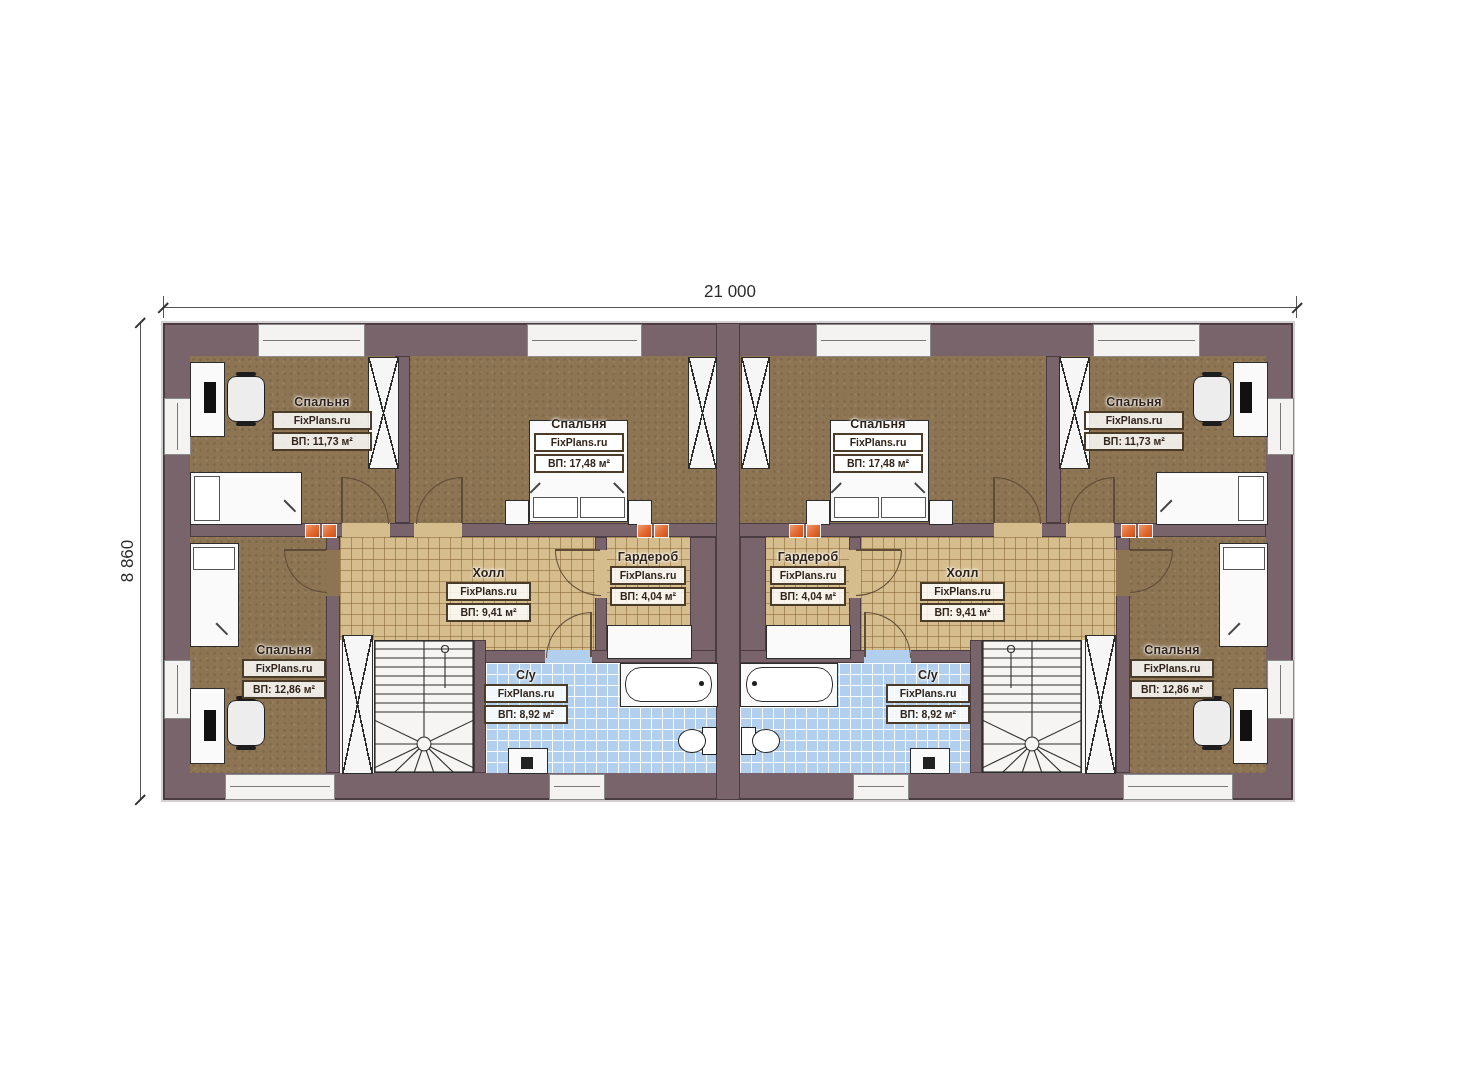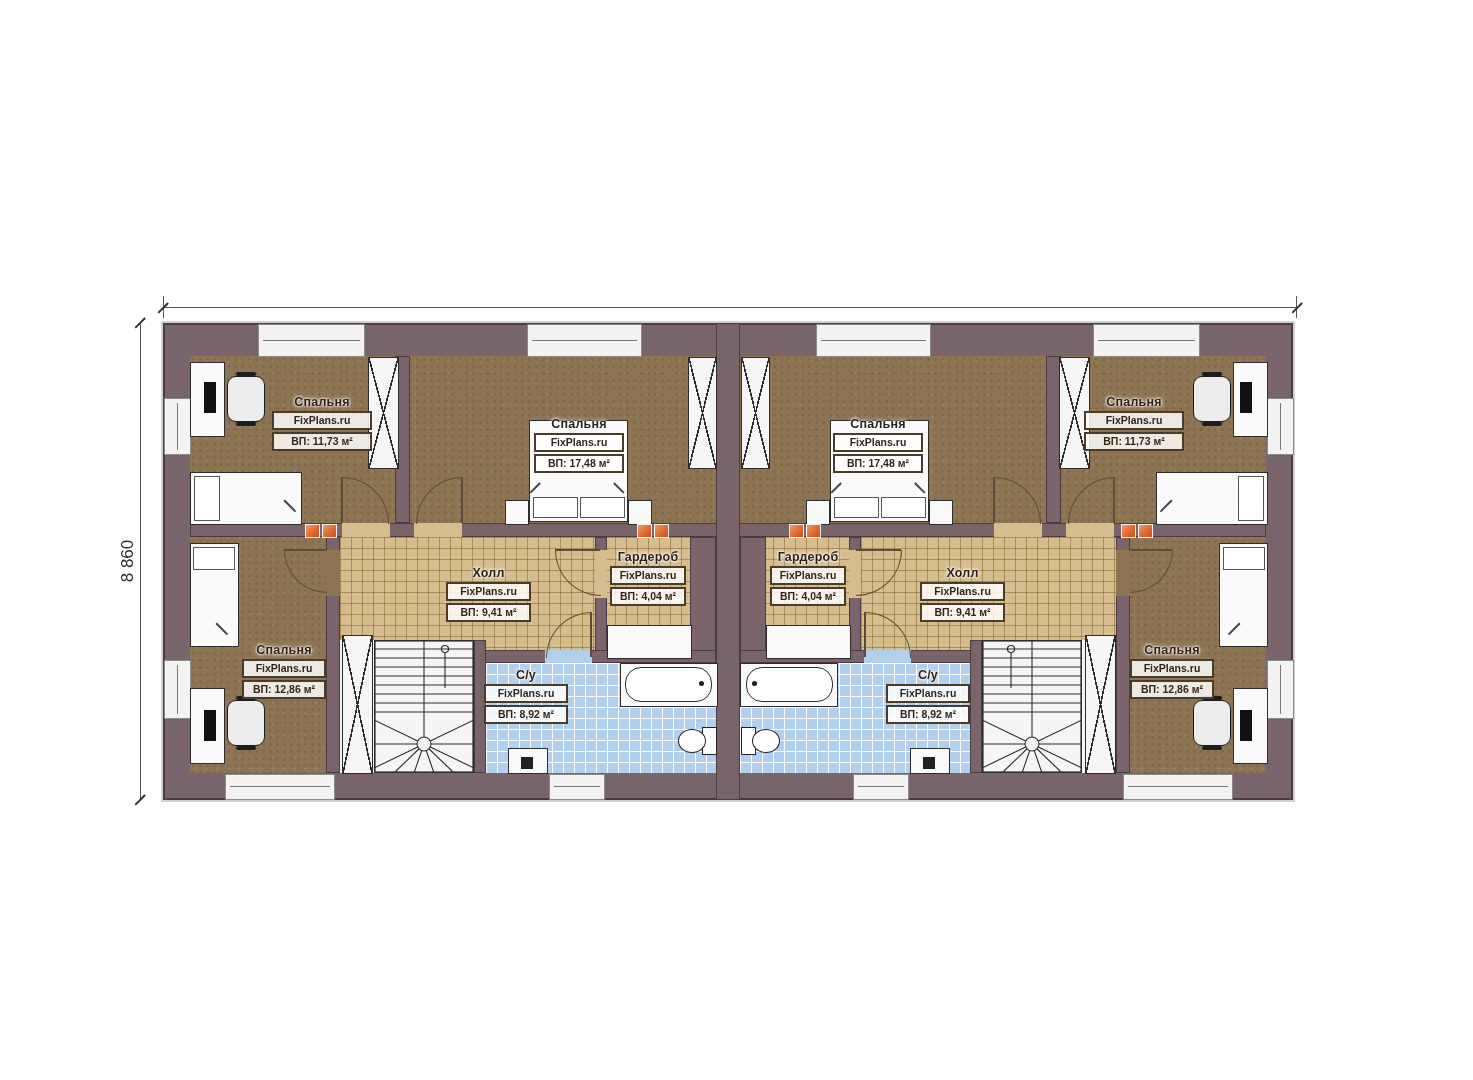--- a/index.html
+++ b/index.html
@@ -56,20 +56,21 @@
   
   .dim{color:#2b2b2b;font-size:17px;z-index:5;}
   .dline{background:#555;z-index:5;}
   .tick{width:14px;height:1.5px;background:#333;transform:rotate(-45deg);z-index:6;}
 </style>
 </head>
 <body>
 
 <div class="canvas">
 
+  <div class="abs dim" style="left:163px;top:282px;width:1134px;text-align:center;">21 000</div>
   <div class="abs dline" style="left:163px;top:307px;width:1134px;height:1px;"></div>
   <div class="abs tick" style="left:156px;top:307px;"></div>
   <div class="abs tick" style="left:1290px;top:307px;"></div>
   <div class="abs dline" style="left:163px;top:296px;width:1px;height:22px;"></div>
   <div class="abs dline" style="left:1296px;top:296px;width:1px;height:22px;"></div>
 
   <div class="abs dim" style="left:83px;top:551px;width:90px;text-align:center;transform:rotate(-90deg);">8 860</div>
   <div class="abs dline" style="left:140px;top:323px;width:1px;height:477px;"></div>
   <div class="abs tick" style="left:133px;top:322px;"></div>
   <div class="abs tick" style="left:133px;top:799px;"></div>

